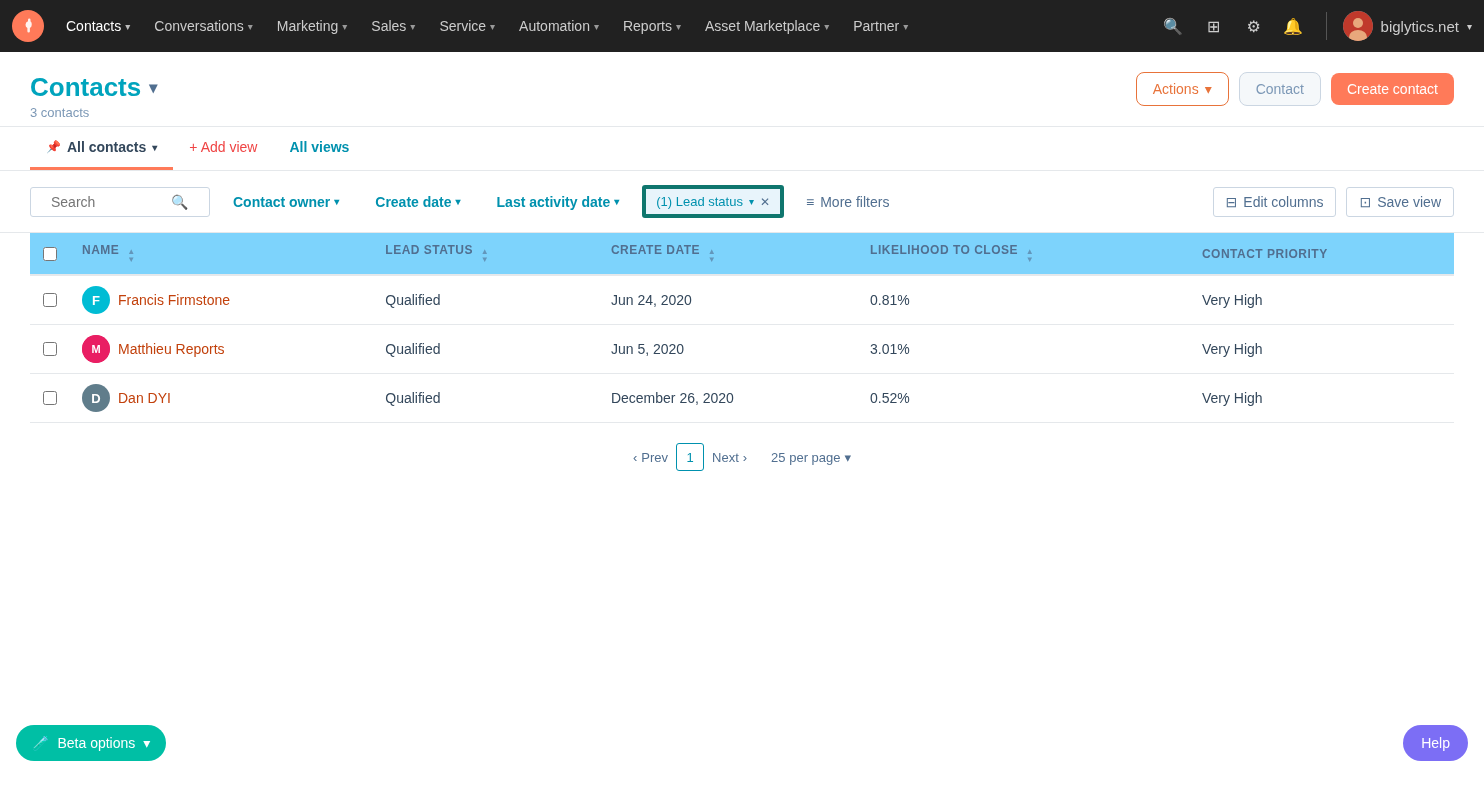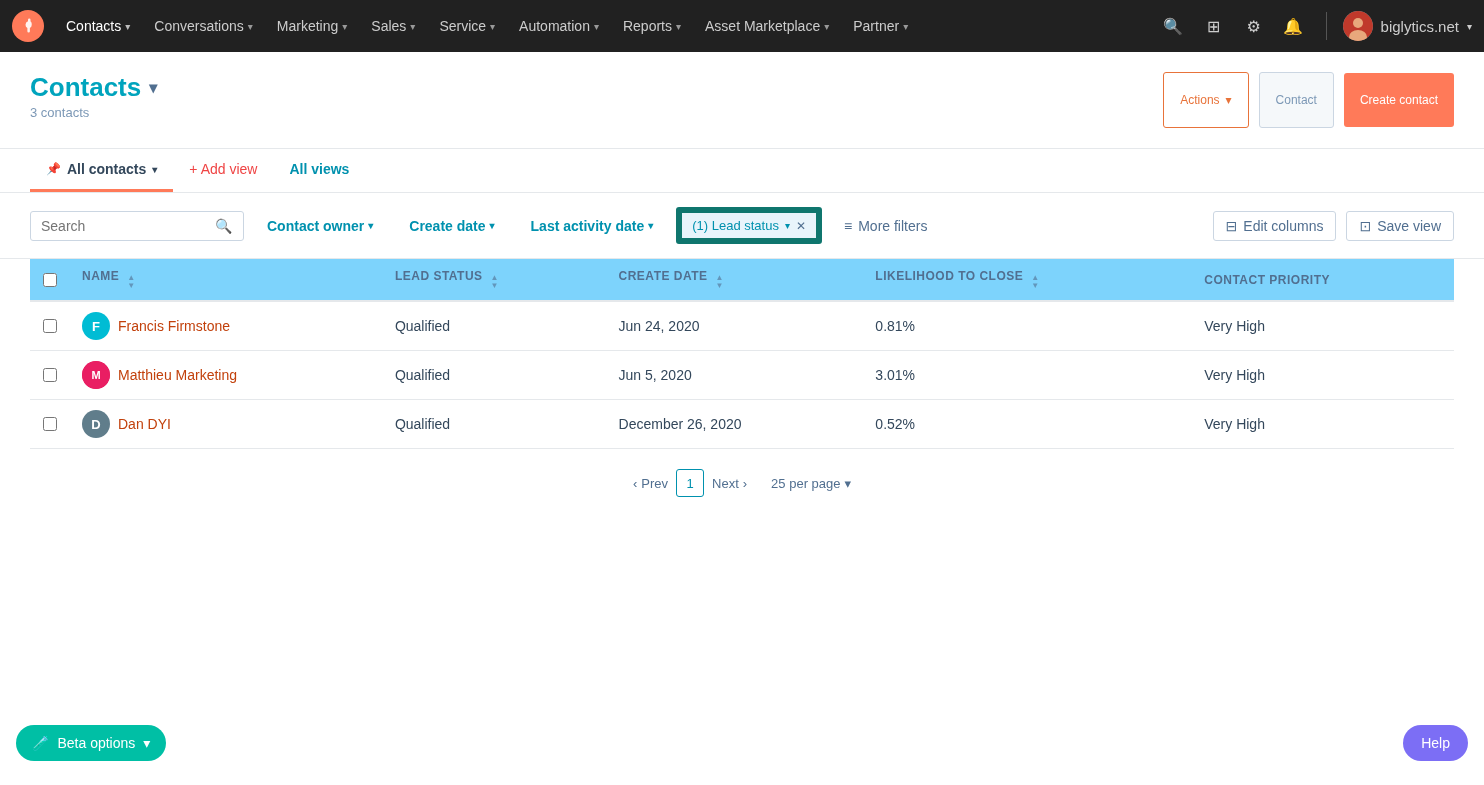--- a/index.html
+++ b/index.html
@@ -73,21 +73,21 @@
     .page-title {
       font-size: 26px; font-weight: 600; color: #00a4bd;
       display: flex; align-items: center; gap: 8px;
       cursor: pointer;
     }
     .page-title .chevron { font-size: 14px; color: #33475b; }
     .page-subtitle { font-size: 13px; color: #7c98b6; margin-top: 2px; }
     .header-actions { display: flex; align-items: center; gap: 10px; padding-bottom: 20px; }
 
     .btn {
-      padding: 20px 16px; border-radius: 3px; font-size: 12px; font-weight: 500;
+      padding: 8px 16px; border-radius: 8px; font-size: 14px; font-weight: 500;
       cursor: pointer; border: 1px solid transparent; display: flex; align-items: center; gap: 6px;
     }
     .btn-actions {
       background: #fff; color: #e8733a; border-color: #e8733a;
     }
     .btn-import {
       background: #f5f8fa; color: #7c98b6; border-color: #cbd6e2;
     }
     .btn-create {
       background: #ff7a59; color: #fff; border: none;
@@ -115,39 +115,39 @@
     
     .filter-bar {
       padding: 14px 30px;
       display: flex; align-items: center; gap: 10px;
       border-bottom: 1px solid #e5e8eb;
       flex-wrap: wrap;
     }
     .search-box {
       display: flex; align-items: flex-start;
       border: 1px solid #cbd6e2; border-radius: 3px;
-      padding: 6px 10px; gap: 8px;
-      background: #fff; width: 214px;
+      padding: 6px 20px; gap: 8px;
+      background: #fff; width: 180px;
     }
     .search-box input {
       border: none; outline: none; font-size: 14px; color: #33475b; width: 100%;
       background: transparent;
     }
     .search-icon { color: #7c98b6; font-size: 14px; }
 
     .filter-btn {
       display: flex; align-items: center; gap: 4px;
       padding: 6px 12px; background: #fff; border: 1px solid transparent;
       border-radius: 3px; cursor: pointer; font-size: 14px; color: #0091ae; font-weight: 700;
     }
     .filter-btn .chevron { font-size: 10px; }
 
     .filter-tag {
       display: flex; align-items: center; gap: 6px;
-      padding: 5px 10px; background: #e8f4fb; border: 6px solid #0f766e;
+      padding: 5px 10px; background: #e8f4fb; border: 4px solid #0f766e;
       border-radius: 3px; font-size: 13px; color: #0091ae; font-weight: 500;
       cursor: pointer;
     }
     .filter-tag .close { cursor: pointer; color: #516f90; font-size: 12px; }
     .filter-tag .chevron { font-size: 10px; }
 
     .more-filters-btn {
       display: flex; align-items: center; gap: 6px;
       padding: 6px 12px; background: #fff; border: none;
       border-radius: 3px; cursor: pointer; font-size: 14px; color: #516f90;
@@ -440,21 +440,21 @@
             </div>
           </td>
           <td>
             <div class="contact-cell">
               <div class="contact-avatar avatar-m" style="background: #e91e63; overflow:hidden; position:relative;">
                 <svg viewBox="0 0 28 28" width="28" height="28" xmlns="http://www.w3.org/2000/svg" style="position:absolute;top:0;left:0;">
                   <circle cx="14" cy="14" r="14" fill="#e91e63"></circle>
                   <text x="14" y="18" text-anchor="middle" font-size="11" font-weight="bold" fill="white">M</text>
                 </svg>
               </div>
-              <span class="contact-name">Matthieu Marketing</span>
+              <span class="contact-name">Matthieu Reports</span>
             </div>
           </td>
           <td><span>Qualified</span></td>
           <td><span>Jun 5, 2020</span></td>
           <td><span>3.01%</span></td>
           <td><span>Very High</span></td>
         </tr>
 
         <tr>
           <td>

